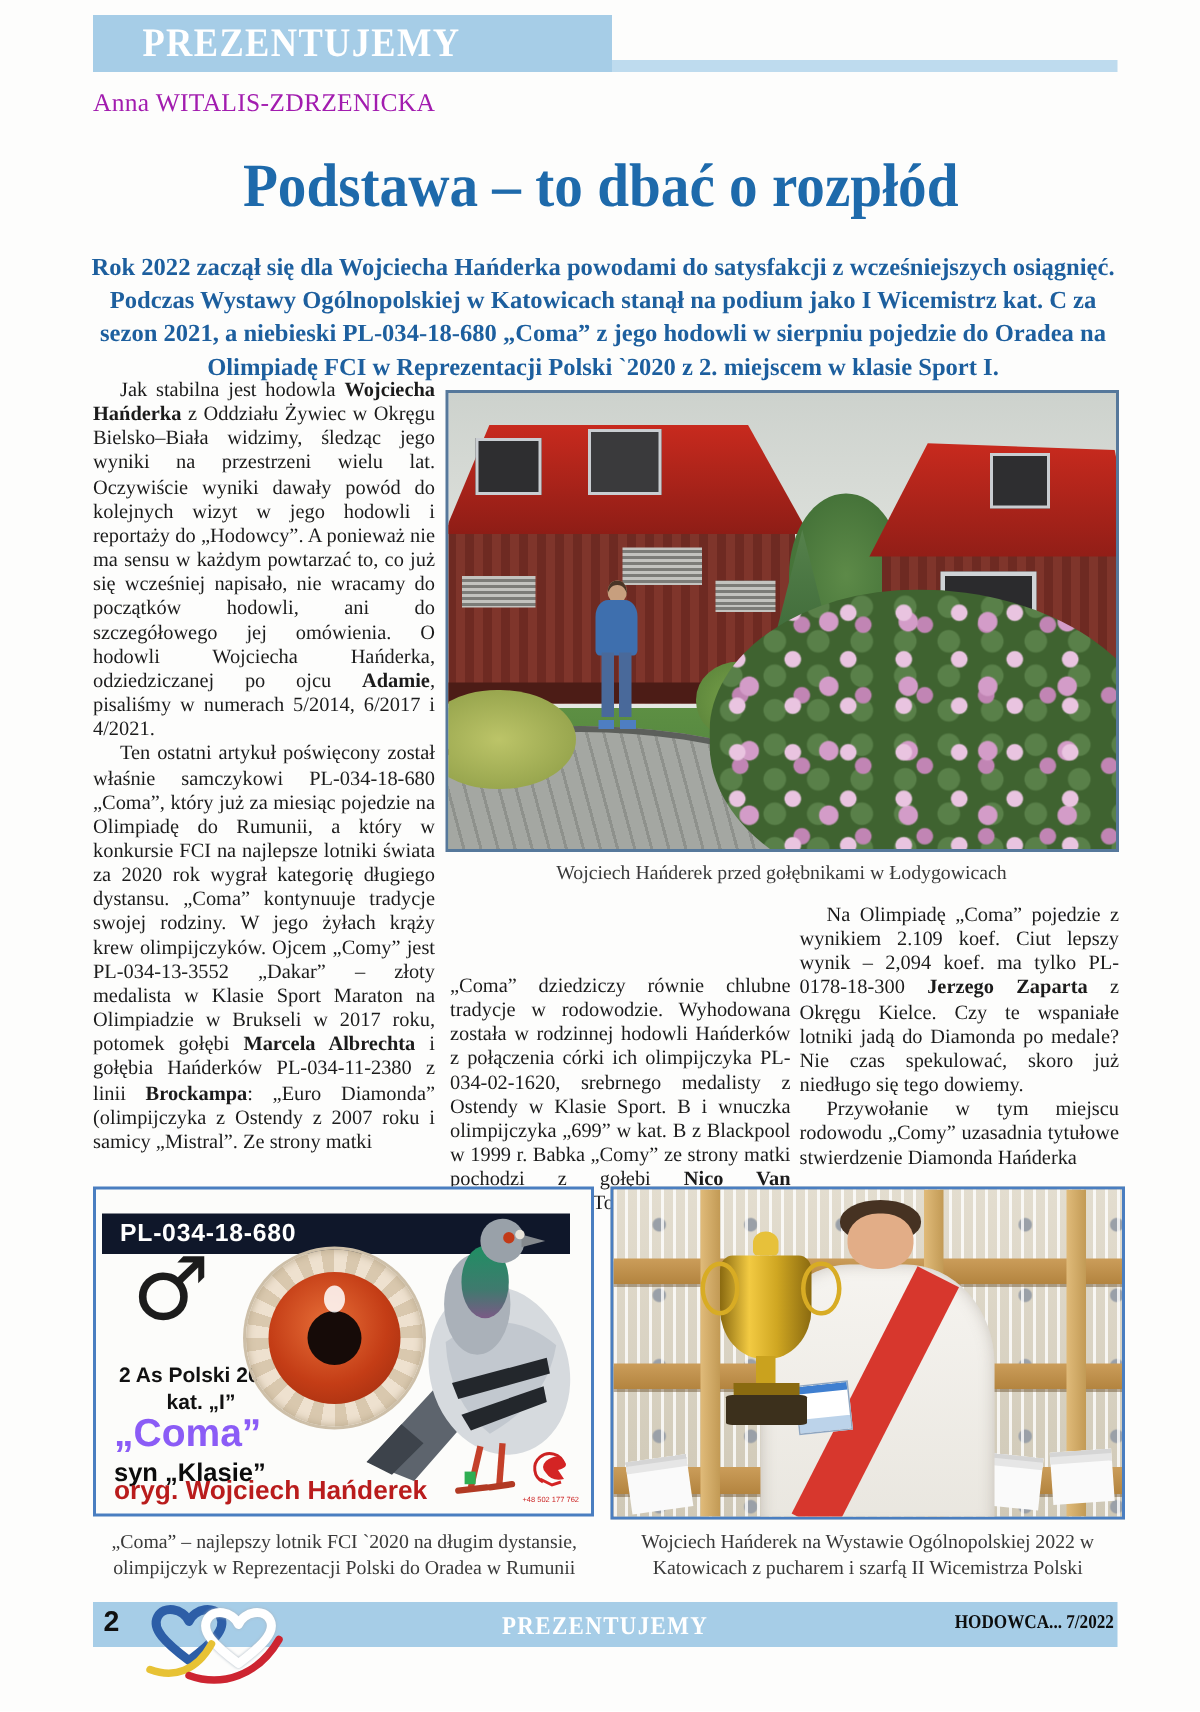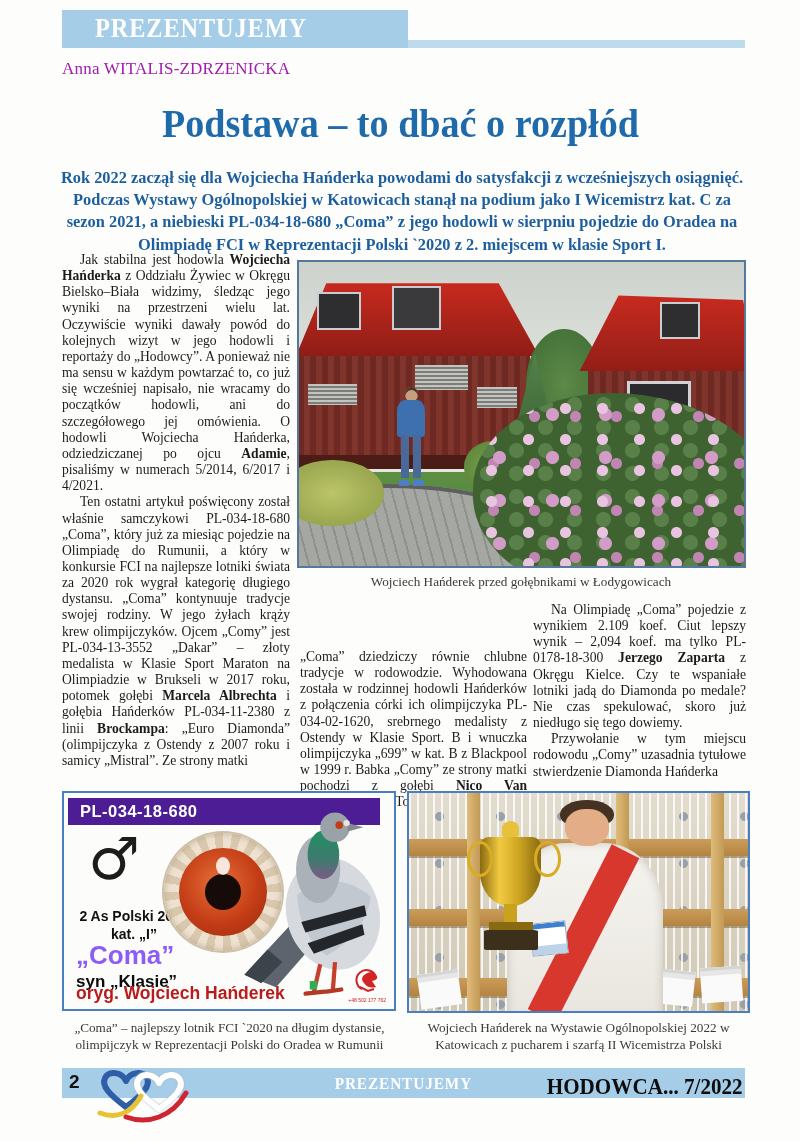--- a/index.html
+++ b/index.html
@@ -75,21 +75,21 @@
   .pt-man .jacket{position:absolute;left:8%;top:14%;width:84%;height:38%;background:#3e6fae;
                   border-radius:30% 30% 10% 10%;}
   .pt-man .jeans{position:absolute;left:20%;top:50%;width:60%;height:44%;
                  background:linear-gradient(90deg,#49699a 0 42%,rgba(0,0,0,0) 42% 58%,#49699a 58%);}
   .pt-man .shoes{position:absolute;left:12%;bottom:-2%;width:76%;height:6%;
                  background:linear-gradient(90deg,#4e7ec2 0 42%,rgba(0,0,0,0) 42% 58%,#4e7ec2 58%);}
   .cap-top{left:296px;top:574px;width:450px;}
   
   .card{left:62px;top:791px;width:334px;height:220px;border:2px solid #4a7ec0;box-sizing:border-box;
         background:#fcfcfa;overflow:hidden;}
-  .card-bar{position:absolute;left:4px;top:5px;width:312px;height:27px;background:#4c1d95;}
+  .card-bar{position:absolute;left:4px;top:16px;width:312px;height:27px;background:#0f172a;}
   .card-bar span{display:block;padding:4px 0 0 12px;color:#ffffff;font-weight:bold;font-size:16.5px;
                  letter-spacing:.5px;font-family:"Liberation Sans",sans-serif;}
   .male{position:absolute;left:24px;top:36px;font-size:58px;line-height:60px;color:#1c1c1c;
         font-family:"DejaVu Sans",sans-serif;}
   .award{position:absolute;left:6px;top:114px;width:128px;text-align:center;font-weight:bold;
          font-size:14px;line-height:18px;color:#111;font-family:"Liberation Sans",sans-serif;}
   .cname{position:absolute;left:12px;top:147px;font-weight:bold;font-size:26px;color:#8b5cf6;
          font-family:"Liberation Sans",sans-serif;}
   .clineage{position:absolute;left:12px;top:179px;font-weight:bold;font-size:17px;color:#0c0c0c;
             font-family:"Liberation Sans",sans-serif;}
@@ -137,21 +137,21 @@
   .br-paper{width:12%;height:16%;background:#fafafa;
             box-shadow:inset 0 3px 0 #d5d5d5, inset 0 8px 0 #e6e6e6;}
   .cap-bl{left:58px;top:1020px;width:343px;}
   .cap-br{left:407px;top:1020px;width:343px;}
   
   .ftr-bar{left:62px;top:1068px;width:683px;height:30px;background:#a6cde7;}
   .ftr-num{left:69px;top:1071px;font-weight:bold;font-size:19px;color:#101010;
            font-family:"Liberation Sans",sans-serif;}
   .ftr-label{left:62px;top:1074px;width:683px;text-align:center;color:#ffffff;font-weight:bold;
              font-size:17px;letter-spacing:1px;}
-  .ftr-mag{right:57px;top:1073px;font-weight:bold;font-size:24px;color:#0d0d0d;}
+  .ftr-mag{right:57px;top:1073px;font-weight:bold;font-size:13px;color:#0d0d0d;}
   .hearts{left:96px;top:1065px;z-index:5;}
 </style>
 </head>
 <body>
 
 <div class="page">
 
   <div class="abs hdr-bar"></div>
   <div class="abs hdr-strip"></div>
   <div class="abs hdr-label sans"><span class="cond">PREZENTUJEMY</span></div>

